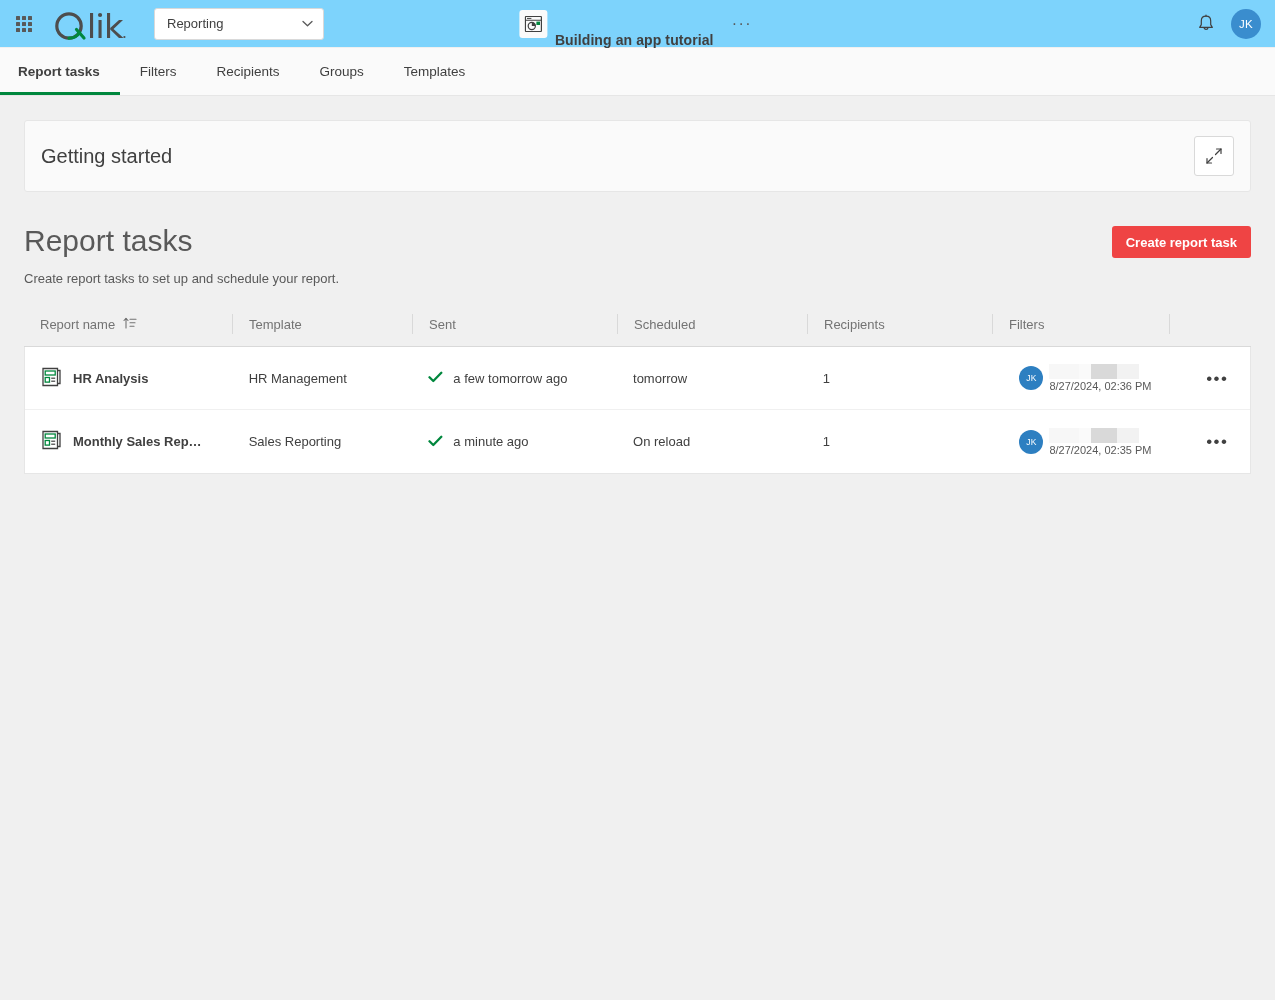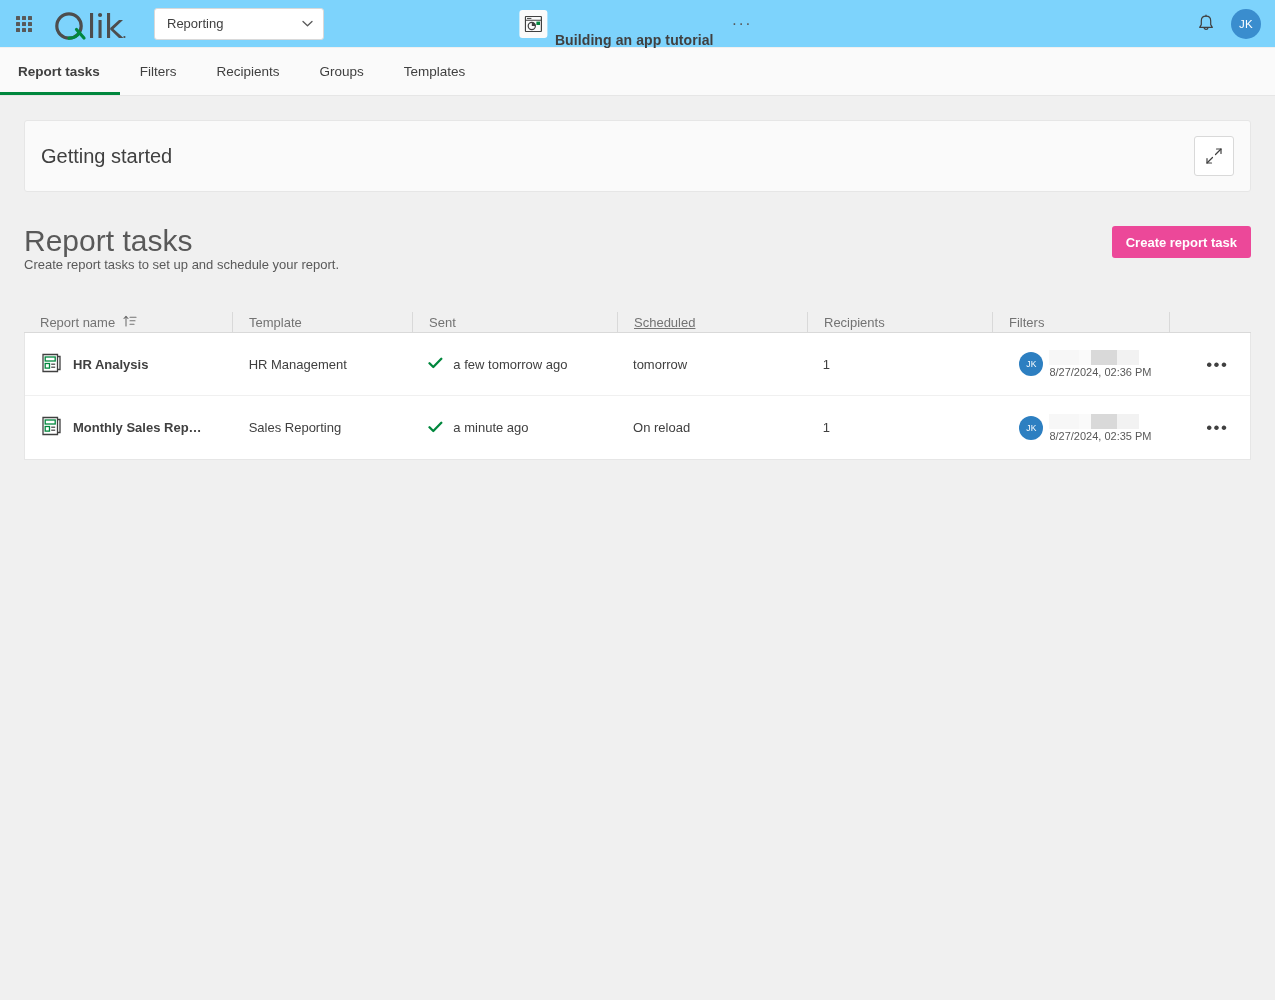--- a/index.html
+++ b/index.html
@@ -178,44 +178,45 @@
     align-items: flex-start;
     justify-content: space-between;
   }
   .page-title {
     font-size: 30px;
     font-weight: normal;
     color: #595959;
     line-height: 1.1;
   }
   .page-sub {
+    margin-top: 14px;
     font-size: 13px;
     color: #595959;
   }
   .btn-primary {
-    background: #ec4899;
+    background: #ef4444;
     color: #fff;
     border: none;
     border-radius: 3px;
     height: 32px;
     padding: 0 14px;
     font-size: 13px;
     font-weight: bold;
     font-family: "Liberation Sans", sans-serif;
     cursor: pointer;
     white-space: nowrap;
     margin-top: 2px;
   }
 
   
   .table { margin-top: 28px; }
   .t-head {
     display: flex;
     height: 33px;
-    align-items: flex-end;
+    align-items: flex-start;
     border-bottom: 1px solid #d9d9d9;
   }
   .th {
     font-size: 13px;
     color: #737373;
     padding-left: 16px;
     display: flex;
     align-items: center;
     gap: 8px;
     height: 20px;
@@ -253,21 +254,21 @@
   .c-tmpl   { width: 180px; }
   .c-sent   { width: 205px; }
   .c-sched  { width: 190px; }
   .c-recip  { width: 185px; }
   .c-upd    { width: 177px; }
   .c-act    { width: 82px; }
 
   .t-head .c-name   { width: 208px; }
   .t-head .c-tmpl   { width: 180px; }
   .t-head .c-sent   { width: 205px; }
-  .t-head .c-sched  { width: 190px; text-decoration: underline; }
+  .t-head .c-sched  { width: 190px; }
   .t-head .c-recip  { width: 185px; }
   .t-head .c-upd    { width: 177px; }
   .t-head .c-act    { width: 82px; }
 
   .task-name {
     font-weight: bold;
     color: #404040;
     white-space: nowrap;
     overflow: hidden;
     text-overflow: ellipsis;

